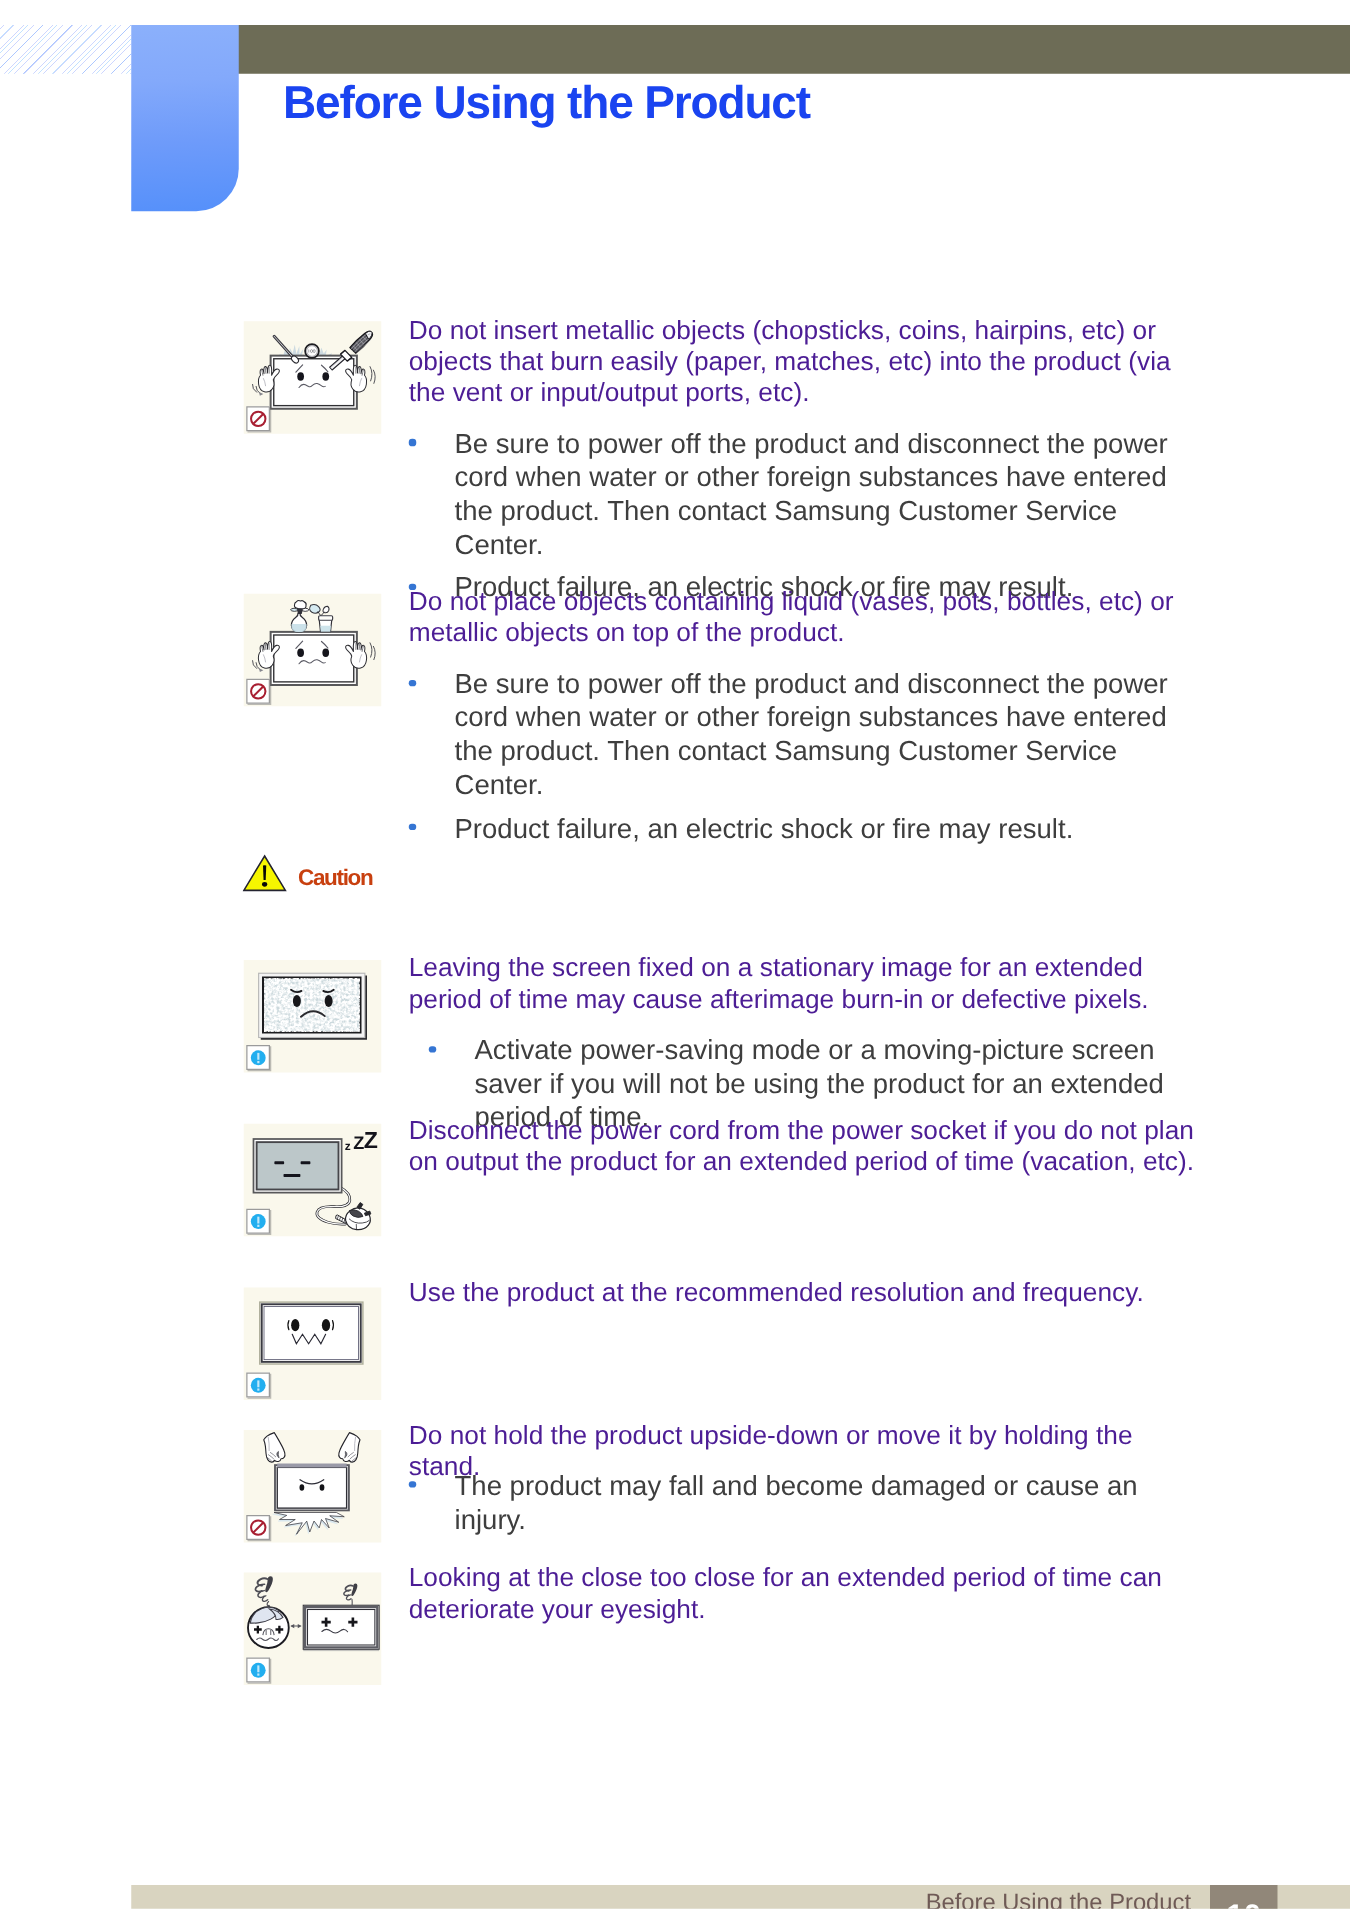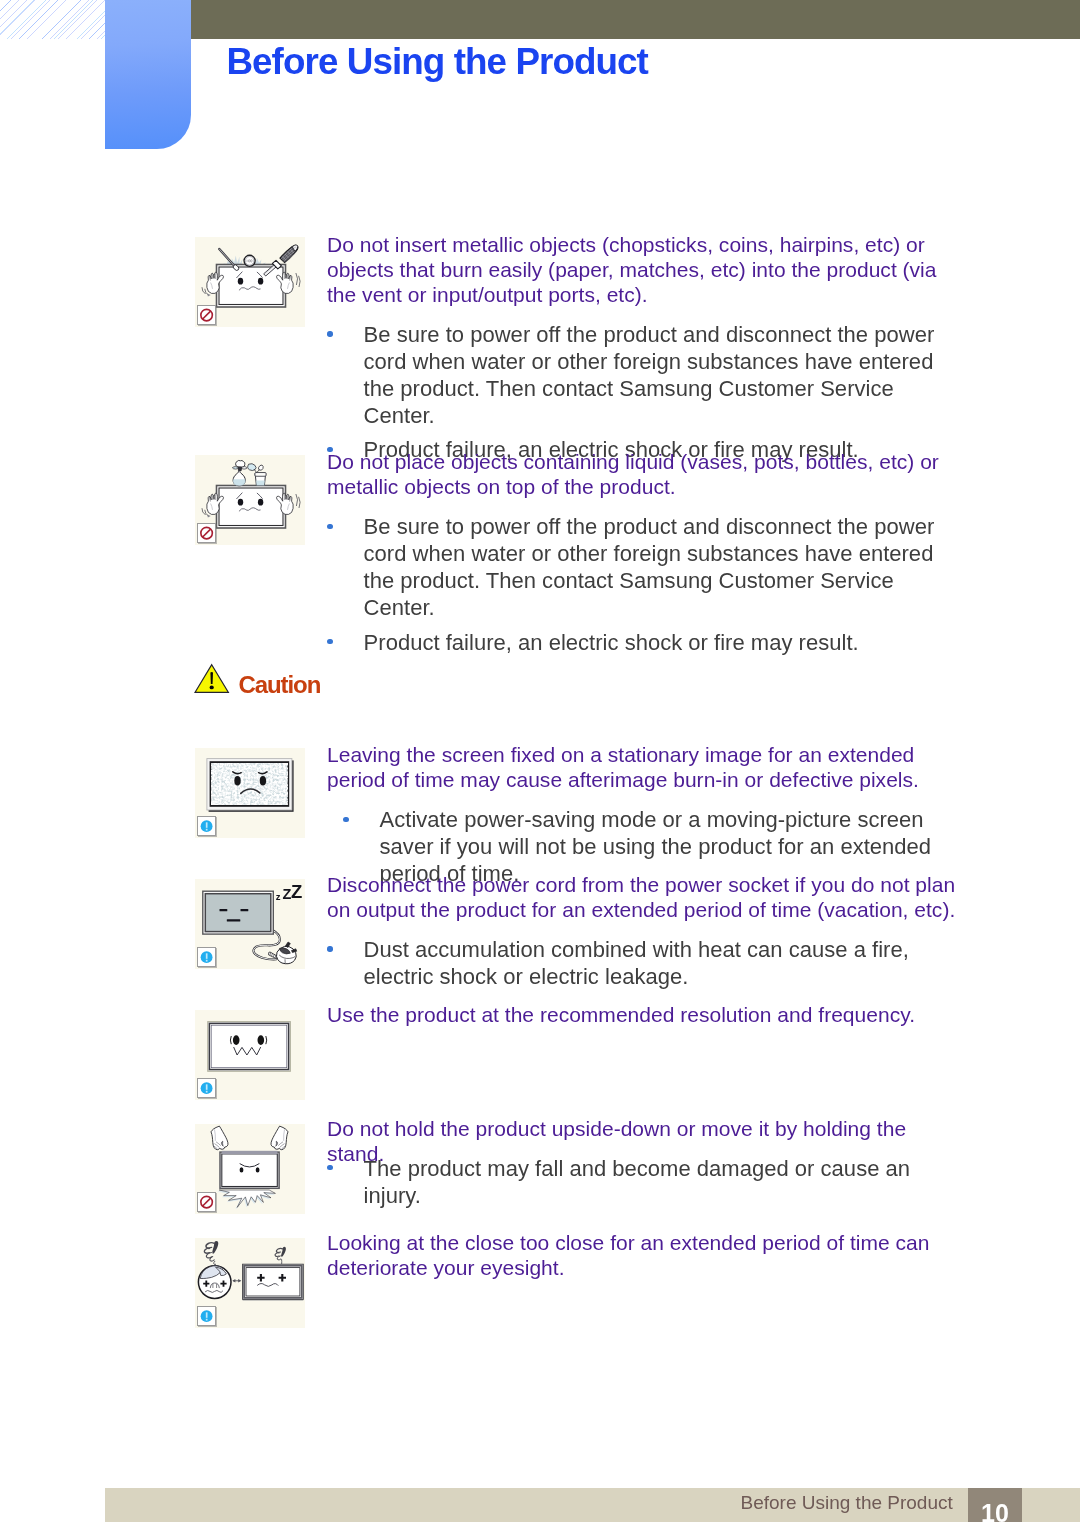--- a/index.html
+++ b/index.html
@@ -1,19 +1,19 @@
 <!DOCTYPE html>
 <html><head>
 <meta charset="utf-8">
 <title>Before Using the Product</title>
 <style>
   html,body{margin:0;padding:0;}
   body{width:1080px;height:1527px;background:#ffffff;position:relative;overflow:hidden;-webkit-font-smoothing:antialiased;
        font-family:"Liberation Sans",sans-serif;}
-  .page{position:absolute;inset:0;}
+  .page{position:absolute;inset:0;margin-top:20px;}
 
   
   .hatch{position:absolute;left:0;top:0;width:105px;height:38.5px;
      background-image:repeating-linear-gradient(-45deg,
         rgba(150,170,255,0.48) 0px, rgba(150,170,255,0.48) 0.6px,
         rgba(255,255,255,0) 0.6px, rgba(255,255,255,0) 5.5px),
       repeating-linear-gradient(-45deg,
         rgba(110,185,255,0.42) 2.7px, rgba(110,185,255,0.42) 3.2px,
         rgba(255,255,255,0) 3.2px, rgba(255,255,255,0) 11px);}
   .olivebar{position:absolute;left:190px;top:0;width:890px;height:38.5px;background:#6d6c56;}
@@ -32,21 +32,21 @@
   p.para{position:absolute;margin:0;font-size:21px;color:#4c1d95;line-height:25.3px;
       letter-spacing:0.02px;}
   ul.bl{position:absolute;margin:0;padding:0;list-style:none;}
   ul.bl li{position:relative;font-size:22px;color:#3e3e3e;line-height:27px;
       padding-left:36.6px;letter-spacing:0.02px;margin-bottom:7.5px;}
   ul.bl li:last-child{margin-bottom:0;}
   ul.bl li::before{content:"";position:absolute;left:0.4px;top:10.5px;width:5.4px;height:5.4px;
       border-radius:50%;background:#3575d3;}
 
   .caution{position:absolute;left:0;top:0;width:1080px;height:40px;}
-  .caution .ctext{position:absolute;left:238.4px;top:672.8px;font-size:24px;color:#c8400f;
+  .caution .ctext{position:absolute;left:238.4px;top:672.8px;font-size:18px;color:#c8400f;
      font-weight:bold;letter-spacing:-1.07px;line-height:1;white-space:nowrap;text-align:right;}
 
   
   .footbar{position:absolute;left:105px;top:1488px;width:975px;height:34px;background:#d9d4c0;}
   .foottext{position:absolute;left:740.5px;top:1493px;font-size:19px;color:#6f5a56;
       line-height:19px;}
   .pagenum-box{position:absolute;left:968px;top:1488px;width:54px;height:34px;background:#918779;}
   .pagenum{position:absolute;left:968px;top:1488px;width:54px;height:52px;color:#fff;
       font-size:25px;font-weight:bold;display:flex;align-items:center;justify-content:center;
       padding-bottom:1px;box-sizing:border-box;}
@@ -367,23 +367,20 @@
     </svg>
     <div class="badge">
       <svg viewBox="0 0 20 20">
         <circle cx="10" cy="10.1" r="6.9" fill="#22aeef"></circle>
         <rect x="9.1" y="5.6" width="2" height="6.4" fill="#fff" opacity="0.72"></rect>
         <rect x="9.1" y="13.1" width="2" height="2.1" fill="#fff" opacity="0.72"></rect>
       </svg>
     </div>
   </div>
   <p class="para" style="left:327px;top:871.6px;width:640px">Disconnect the power cord from the power socket if you do not plan on output the product for an extended period of time (vacation, etc).</p>
-  <ul class="bl" style="left:327px;top:935.9px;width:640px">
-    <li>Dust accumulation combined with heat can cause a fire, electric shock or electric leakage.</li>
-  </ul>
 
   <div class="icon-box" style="left:195px;top:1010px">
     <svg class="ill" viewBox="0 0 110 90">
       <rect x="12.8" y="11.7" width="82.5" height="49.5" fill="#fff" stroke="#b0b09d" stroke-width="1.2"></rect>
       <rect x="14.4" y="13.4" width="79.2" height="46.1" fill="#fff" stroke="#3a3a42" stroke-width="1.5"></rect>
       <rect x="16.2" y="15.2" width="75.6" height="42.5" fill="#fff" stroke="#53536a" stroke-width="0.65"></rect>
 
       <ellipse cx="41.2" cy="30.1" rx="3.3" ry="4.9" fill="#141414"></ellipse>
       <ellipse cx="65.8" cy="30.1" rx="3.3" ry="4.9" fill="#141414"></ellipse>
       <path d="M36.1 26.4 q-1.55 3.7 0 7.4" stroke="#141414" stroke-width="0.95" fill="none" stroke-linecap="round"></path>

